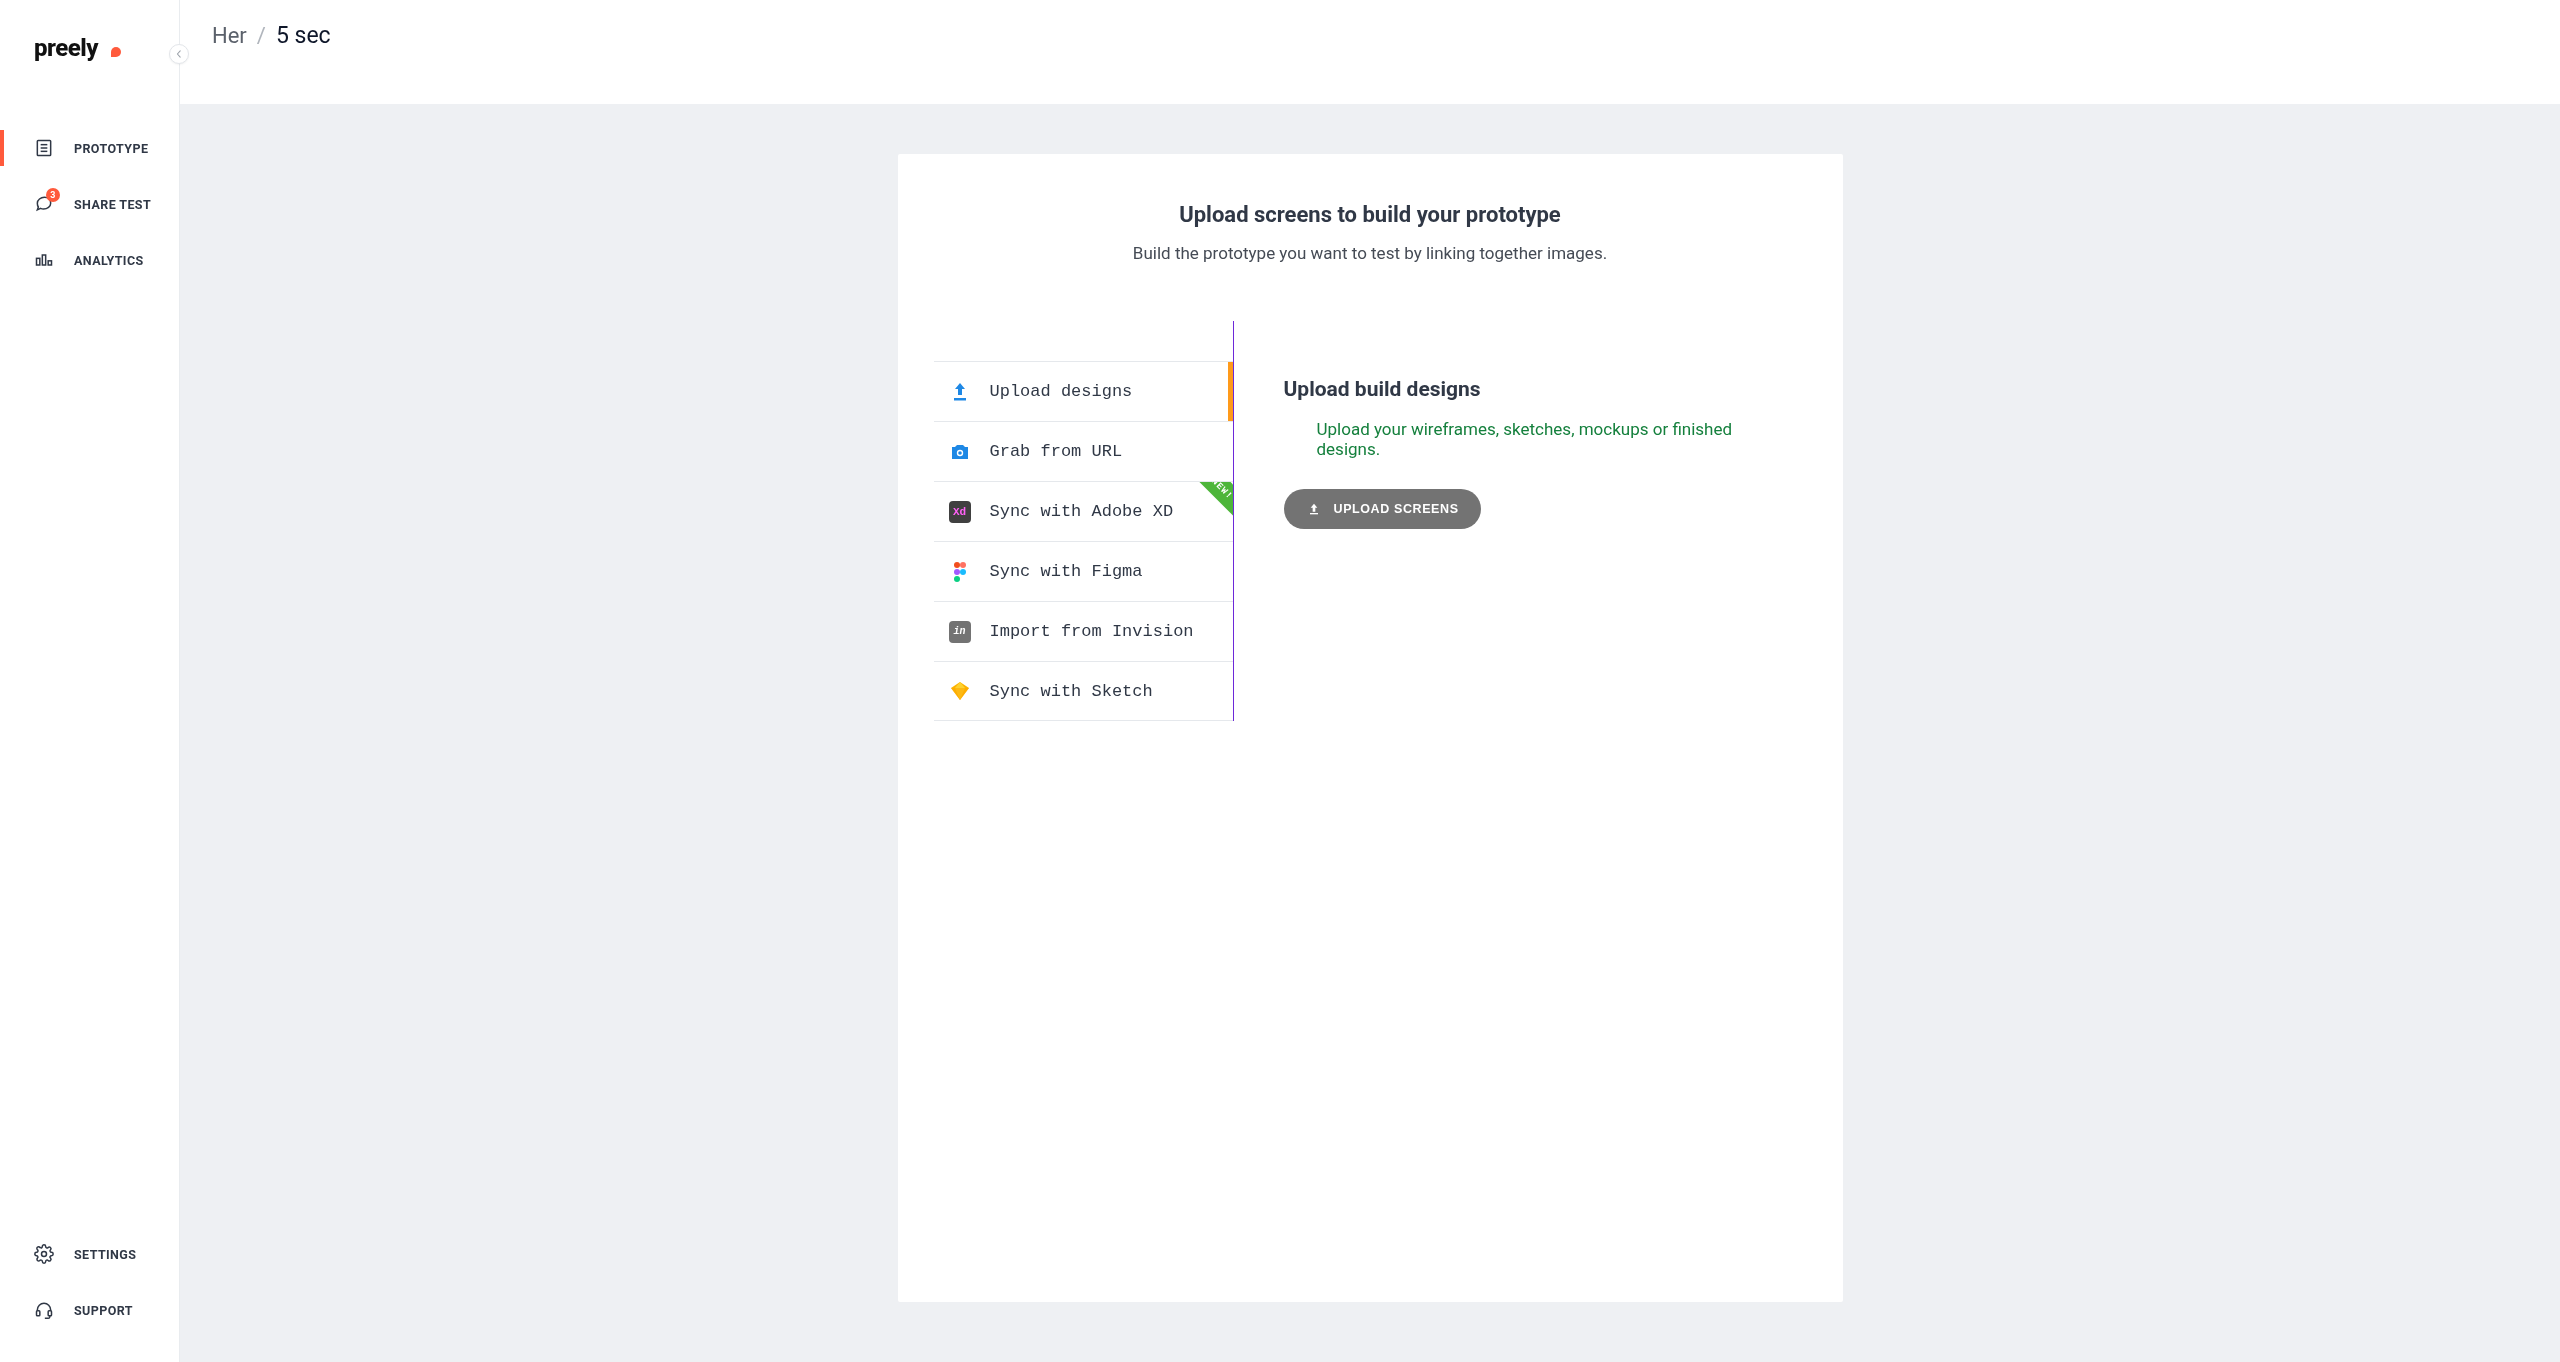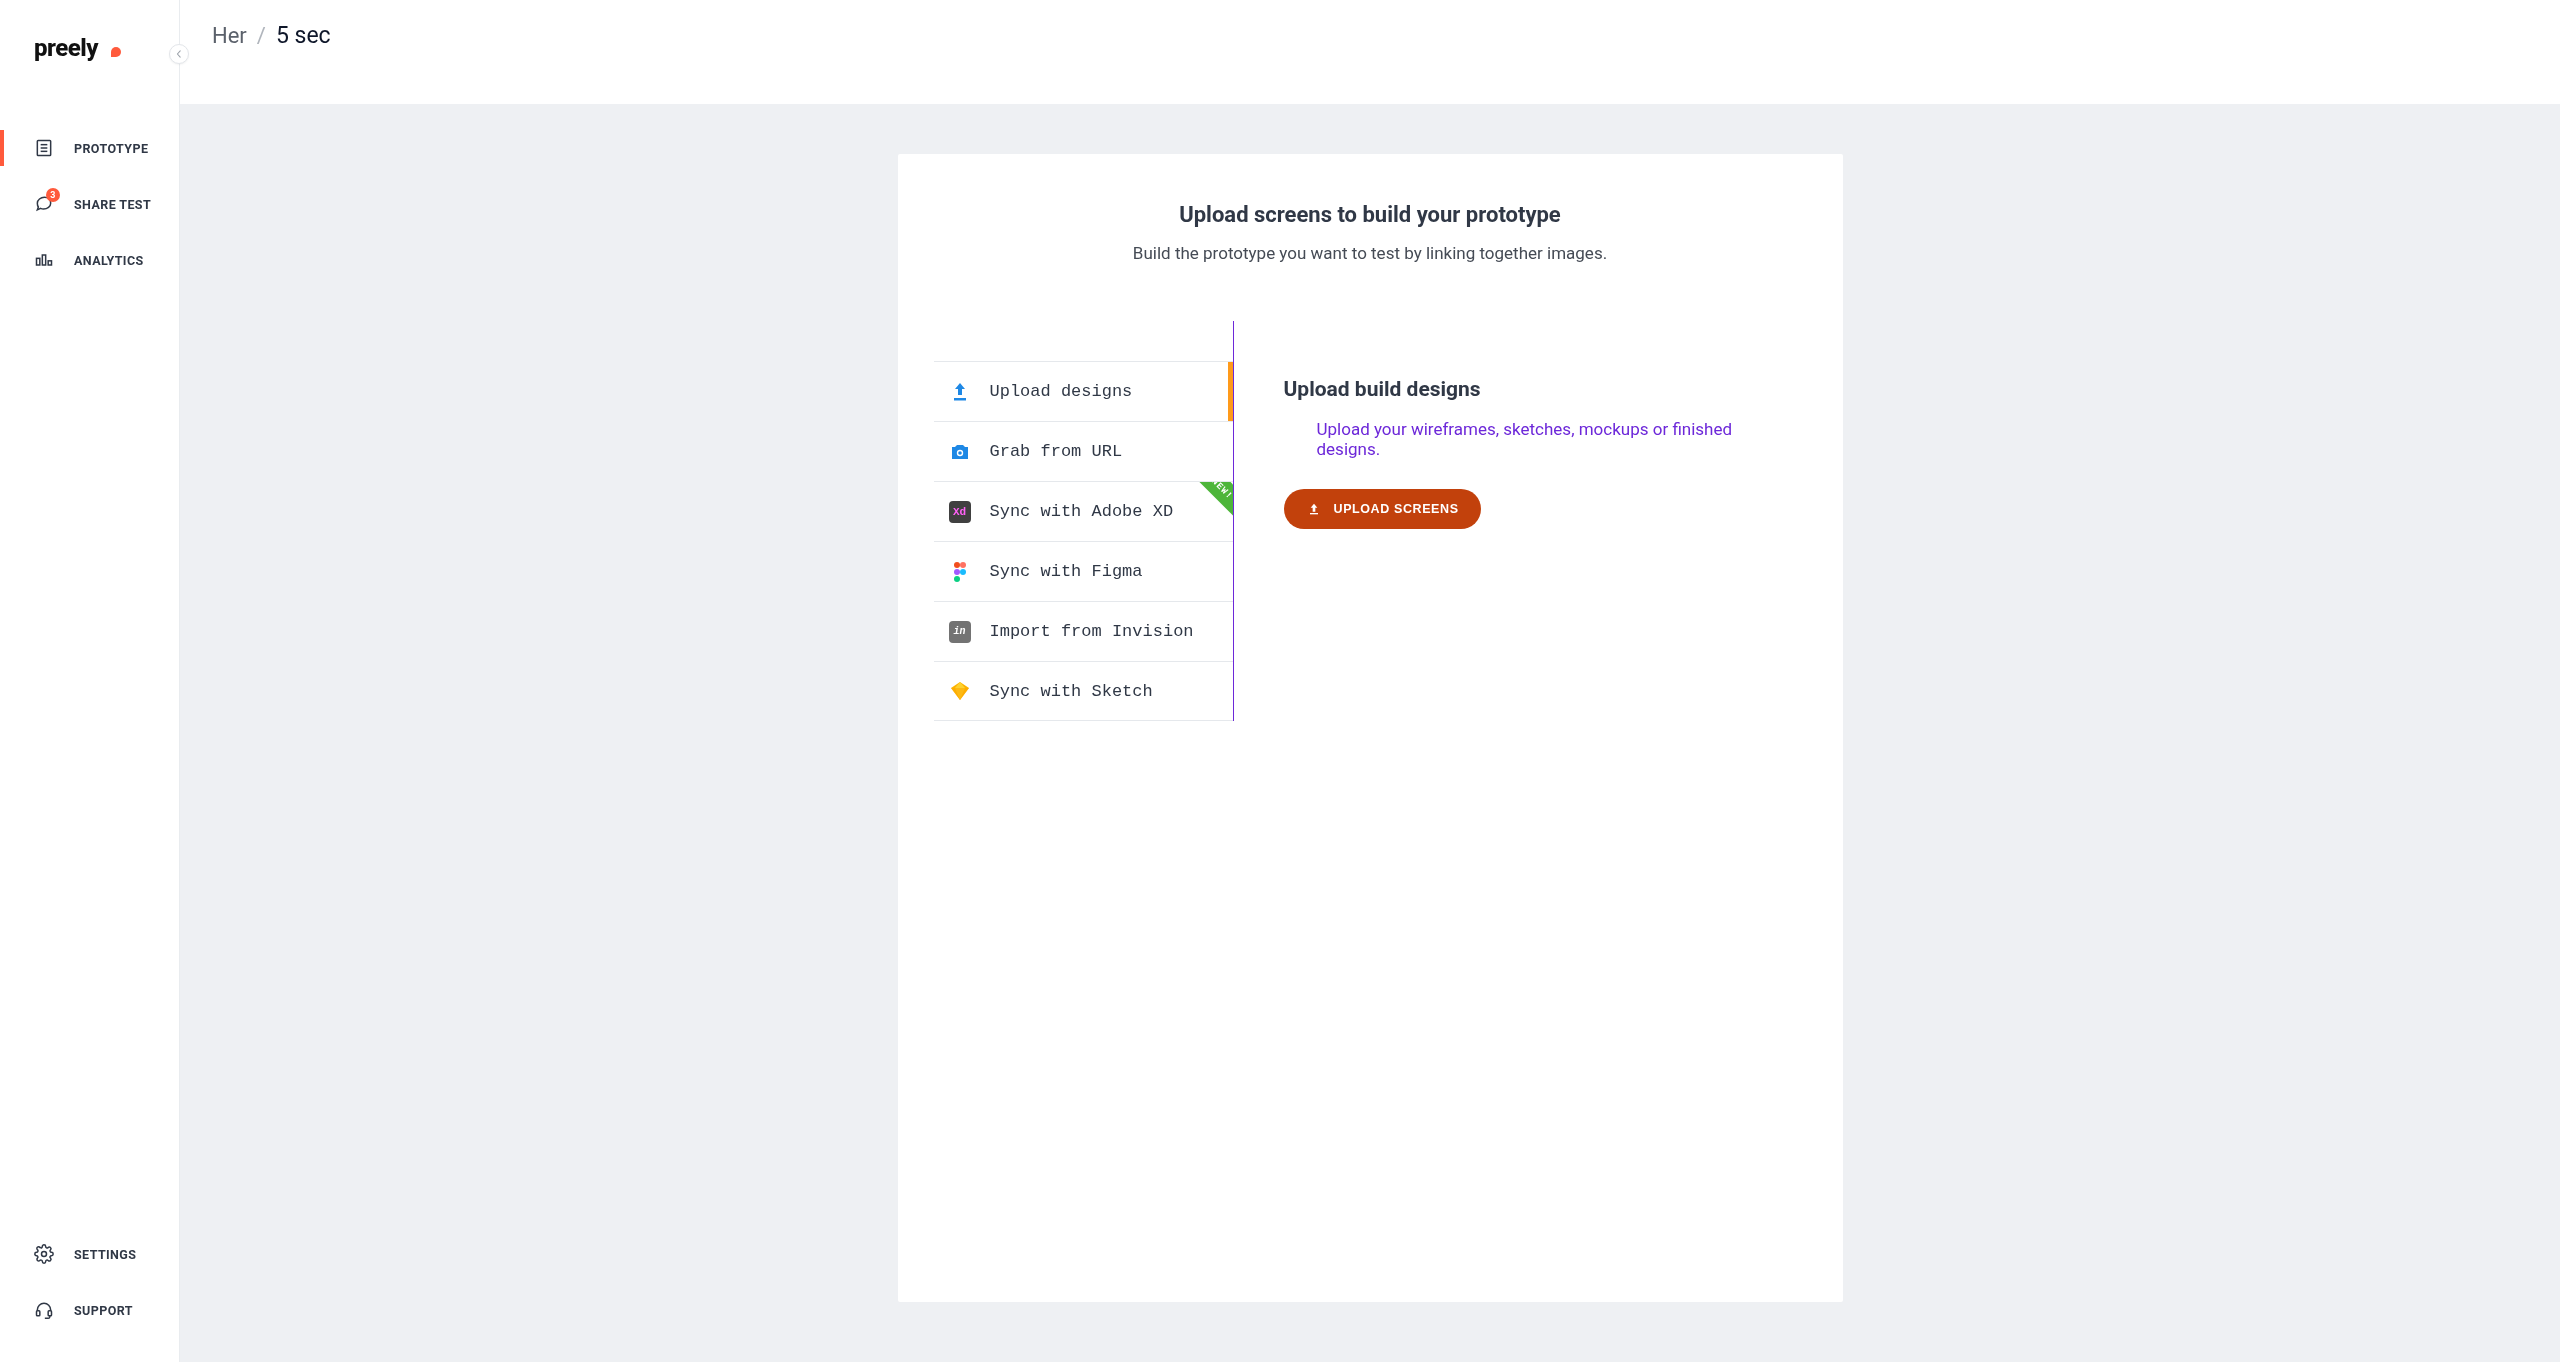--- a/index.html
+++ b/index.html
@@ -205,30 +205,30 @@
     flex: 1;
     padding: 56px 50px 0 50px;
   }
   .detail-title {
     font-size: 21px;
     font-weight: 700;
     color: #303846;
   }
   .detail-desc {
     font-size: 17px;
-    color: #6d28d9;
+    color: #15803d;
     margin-top: 18px;
     padding-left: 33px;
   }
   .upload-btn {
     margin-top: 30px;
     display: inline-flex;
     align-items: center;
     gap: 12px;
-    background: #c2410c;
+    background: #737373;
     color: #fff;
     border: none;
     border-radius: 999px;
     padding: 12px 22px;
     font-size: 12.5px;
     font-weight: 700;
     letter-spacing: 0.6px;
     cursor: pointer;
   }
   .upload-btn svg { width: 16px; height: 16px; }

